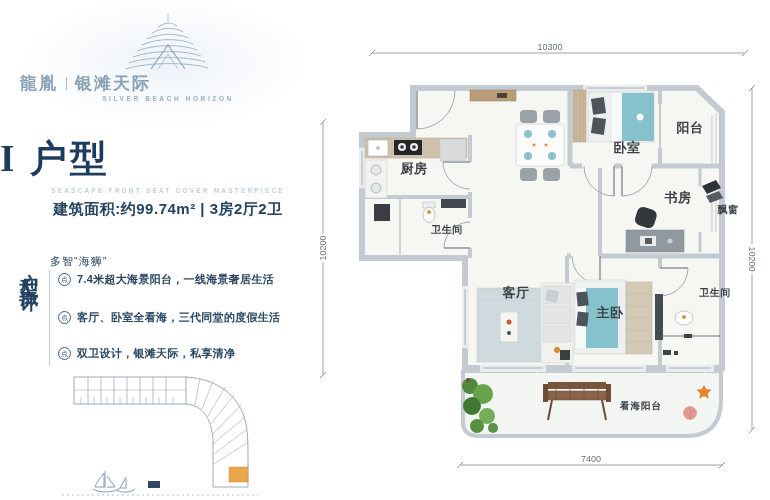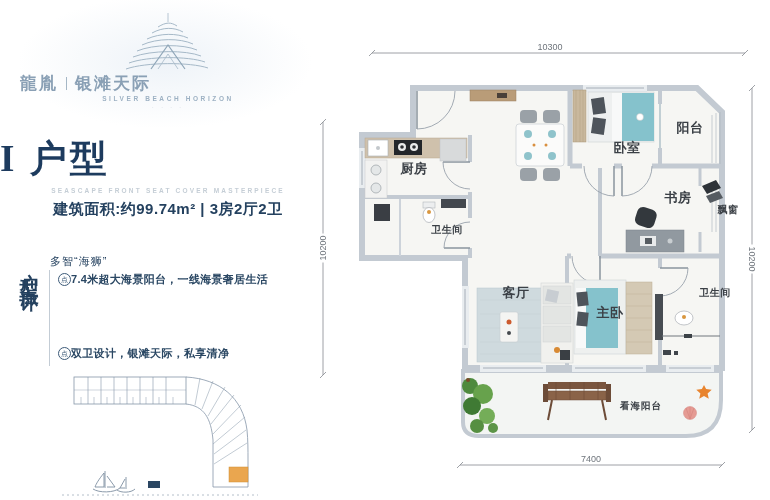--- a/index.html
+++ b/index.html
@@ -13,21 +13,21 @@
   .vbar{display:inline-block;width:1px;height:13px;background:#a5b7c6;margin:0 8px;vertical-align:-1px;}
   .brand-en{left:20px;top:95px;width:296px;text-align:center;font-size:6.5px;letter-spacing:2.6px;color:#9db1c3;font-weight:bold;}
   .brand-micro{left:20px;top:104px;width:296px;text-align:center;font-size:5px;letter-spacing:3px;color:#b6c3cf;}
   .unit-title{left:0px;top:134px;width:336px;text-align:left;font-family:"Liberation Serif",serif;
               font-weight:bold;font-size:37px;color:#1d3b5e;letter-spacing:3px;}
   .unit-sub{left:0px;top:187px;width:336px;text-align:center;font-size:6.5px;letter-spacing:2.2px;color:#c5ced6;font-weight:bold;}
   .unit-area{left:0px;top:200px;width:336px;text-align:center;font-size:15px;font-weight:bold;color:#24415f;letter-spacing:.5px;}
   .rev-head{left:50px;top:254px;font-size:11px;font-weight:normal;color:#24415f;letter-spacing:1px;}
   .rev-vert{left:16px;top:258px;writing-mode:vertical-rl;font-size:19px;font-weight:bold;color:#24415f;letter-spacing:6px;}
   .rev-divider{left:49px;top:270px;width:1px;height:96px;background:#c3ccd5;}
-  .bullet{left:58px;width:262px;display:flex;align-items:flex-start;}
+  .bullet{left:58px;width:262px;display:flex;align-items:flex-start;gap:6px;}
   .bullet .seal{flex:0 0 auto;width:11px;height:11px;border:1px solid #3c5a78;border-radius:50%;
                 font-size:7px;line-height:11px;text-align:center;color:#3c5a78;margin-top:1px;}
   .bullet .btxt{font-size:11px;font-weight:bold;color:#2a4763;white-space:nowrap;letter-spacing:.3px;}
   .b1{top:272px;} .b2{top:310px;} .b3{top:346px;}
   .rlabel{position:absolute;z-index:4;transform:translate(-50%,-50%);font-size:13px;font-weight:bold;
           color:#3b4046;white-space:nowrap;letter-spacing:.5px;}
   .rlabel.small{font-size:10px;padding-left:40px;}
   .rlabel.big{font-size:9.5px;letter-spacing:1px;}
   .dim{position:absolute;z-index:4;font-size:9px;color:#6f757c;background:#fff;padding:0 2px;white-space:nowrap;}
   .dim.top{transform:translate(-50%,-100%);}
@@ -282,20 +282,24 @@
   <div class="abs unit-area">建筑面积:约99.74m² | 3房2厅2卫</div>
 
   <div class="abs rev-head">多智“海狮”</div>
   <div class="abs rev-vert">户型点评</div>
   <div class="abs rev-divider"></div>
 
   <div class="abs bullet b1">
     <span class="seal">点</span>
     <span class="btxt">7.4米超大海景阳台，一线海景奢居生活</span>
   </div>
+  <div class="abs bullet b2">
+    <span class="seal">点</span>
+    <span class="btxt">客厅、卧室全看海，三代同堂的度假生活</span>
+  </div>
   <div class="abs bullet b3">
     <span class="seal">点</span>
     <span class="btxt">双卫设计，银滩天际，私享清净</span>
   </div>
 
 
   <div class="rlabel" style="left:414px;top:169px;">厨房</div>
   <div class="rlabel small" style="left:427px;top:230px;">卫生间</div>
   <div class="rlabel" style="left:516px;top:293px;">客厅</div>
   <div class="rlabel" style="left:610px;top:313px;">主卧</div>

